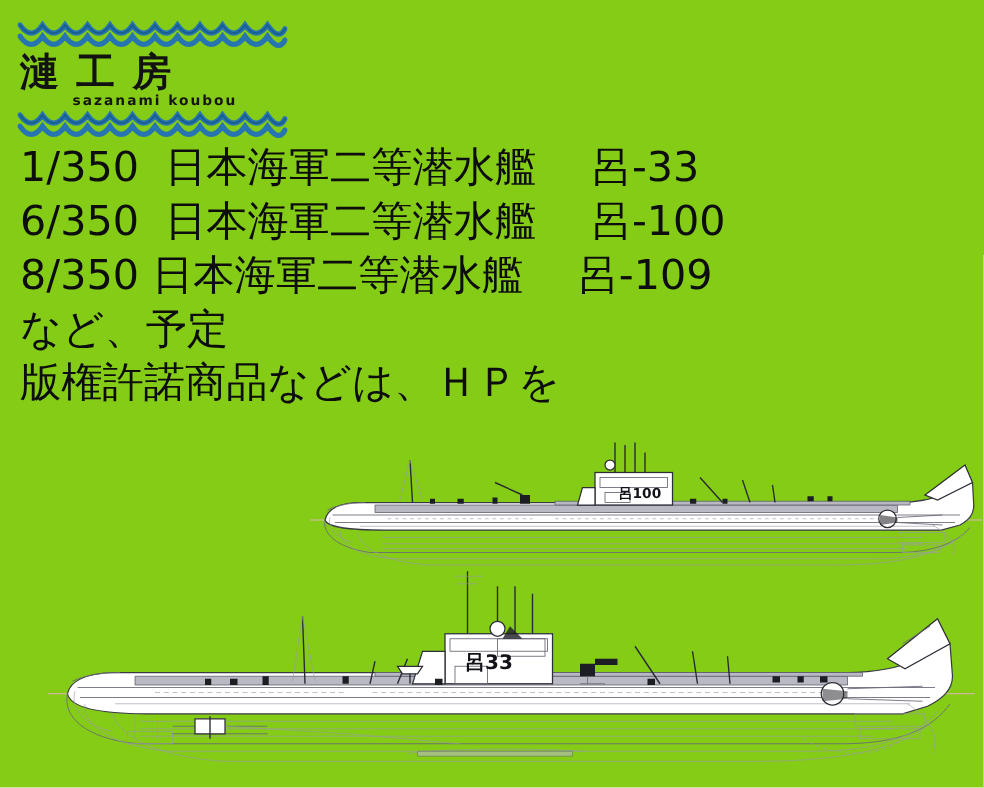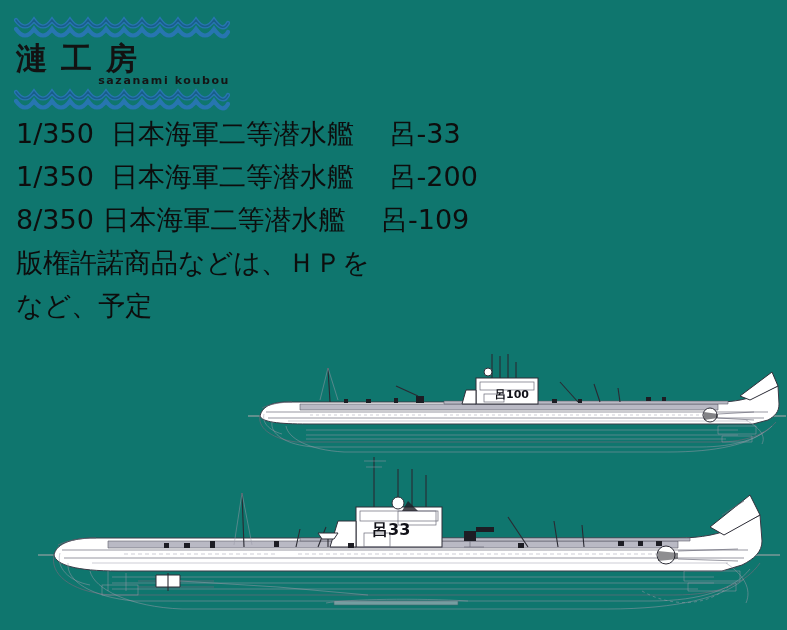--- a/index.html
+++ b/index.html
@@ -7,21 +7,21 @@
     padding: 0;
     background: #ffffff;
   }
   body {
     font-family: "Liberation Sans", "DejaVu Sans", sans-serif;
   }
   #page {
     position: relative;
     width: 787px;
     height: 630px;
-    background: #0f766e;
+    background: #84cc16;
     overflow: hidden;
   }
 
   
   #logo {
     position: absolute;
     left: 14px;
     top: 12px;
     width: 216px;
     height: 98px;
@@ -51,34 +51,34 @@
   .logo-roman {
     position: absolute;
     left: 4px;
     top: 62px;
     width: 212px;
     font-family: "DejaVu Sans", "Liberation Sans", sans-serif;
     font-size: 11px;
     font-weight: 700;
     letter-spacing: 1.6px;
     color: #151515;
-    text-align: right;
+    text-align: center;
     white-space: nowrap;
   }
 
   
   #text-block {
     position: absolute;
     left: 0;
     top: 112px;
     width: 787px;
   }
   .text-line {
     font-family: "DejaVu Sans", "Liberation Sans", sans-serif;
-    font-size: 27px;
+    font-size: 33px;
     line-height: 43px;
     color: #0d0d0d;
     white-space: pre;
     padding-left: 16px;
     letter-spacing: 0px;
   }
 
   
   .ship-svg { position: absolute; display: block; }
   #ship-upper { left: 248px; top: 352px; }
@@ -123,24 +123,24 @@
         <path d="M2,15 Q11,28 20,15 Q29,28 38,15 Q47,28 56,15 Q65,28 74,15 Q83,28 92,15 Q101,28 110,15 Q119,28 128,15 Q137,28 146,15 Q155,28 164,15 Q173,28 182,15 Q191,28 200,15 Q209,28 214,18"></path>
       </g>
       <g fill="none" stroke="#14567f" stroke-width="1.4" stroke-linecap="round" opacity="0.75">
         <path d="M2,6 Q11,19 20,6 Q29,19 38,6 Q47,19 56,6 Q65,19 74,6 Q83,19 92,6 Q101,19 110,6 Q119,19 128,6 Q137,19 146,6 Q155,19 164,6 Q173,19 182,6 Q191,19 200,6 Q209,19 214,9"></path>
       </g>
     </svg>
   </div>
 
   <div id="text-block">
     <div class="text-line">1/350  日本海軍二等潜水艦　 呂-33</div>
-    <div class="text-line">1/350  日本海軍二等潜水艦　 呂-200</div>
+    <div class="text-line">6/350  日本海軍二等潜水艦　 呂-100</div>
     <div class="text-line">8/350 日本海軍二等潜水艦　 呂-109</div>
+    <div class="text-line">など、予定</div>
     <div class="text-line">版権許諾商品などは、ＨＰを</div>
-    <div class="text-line">など、予定</div>
   </div>
 
   <svg id="ship-upper" class="ship-svg" width="538" height="108" viewBox="0 0 538 108">
 
     <line class="wl" x1="0" y1="64" x2="538" y2="64"></line>
 
     <path class="hull" d="M12,64 C14,55 22,51 36,50 L470,50 C487,50 500,47 512,42 L530,34 L531,52
                           C531,60 527,64 520,68 L505,72 L60,72 C30,72 14,70 12,64 Z"></path>
 
     <path class="hull-thin" d="M12,64 C10,74 20,86 48,90 L470,90 C498,90 518,82 528,70"></path>

